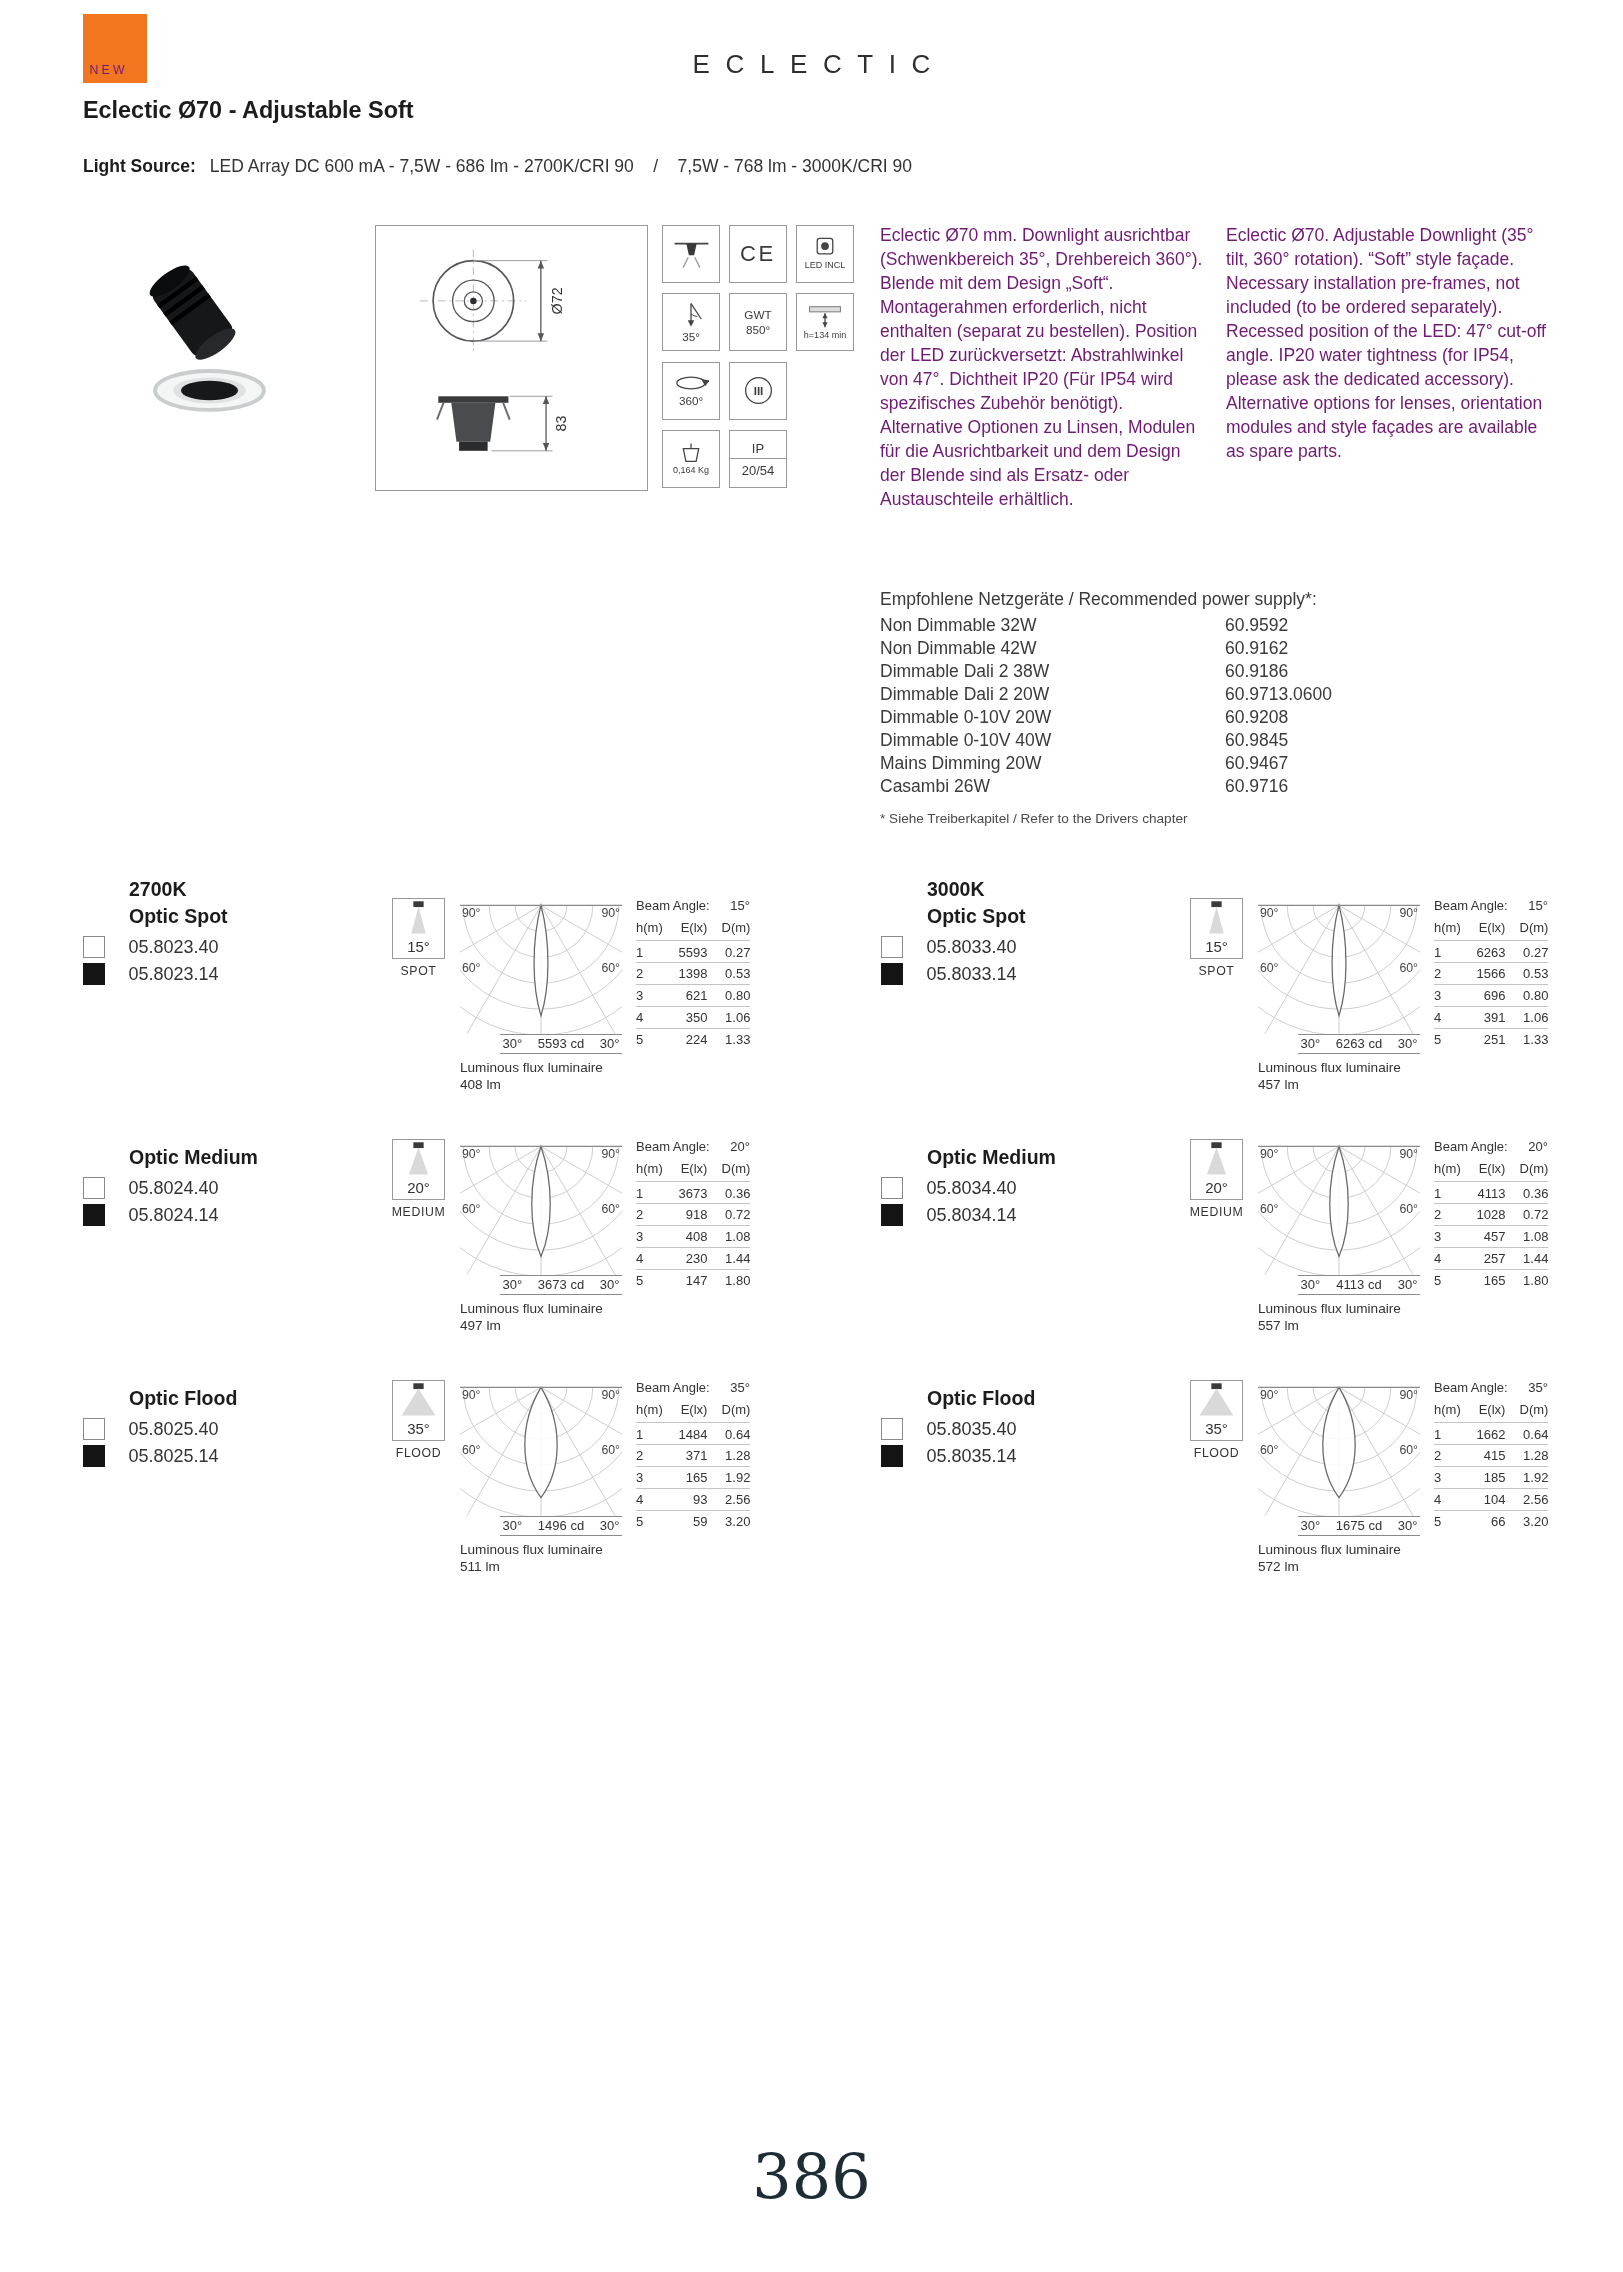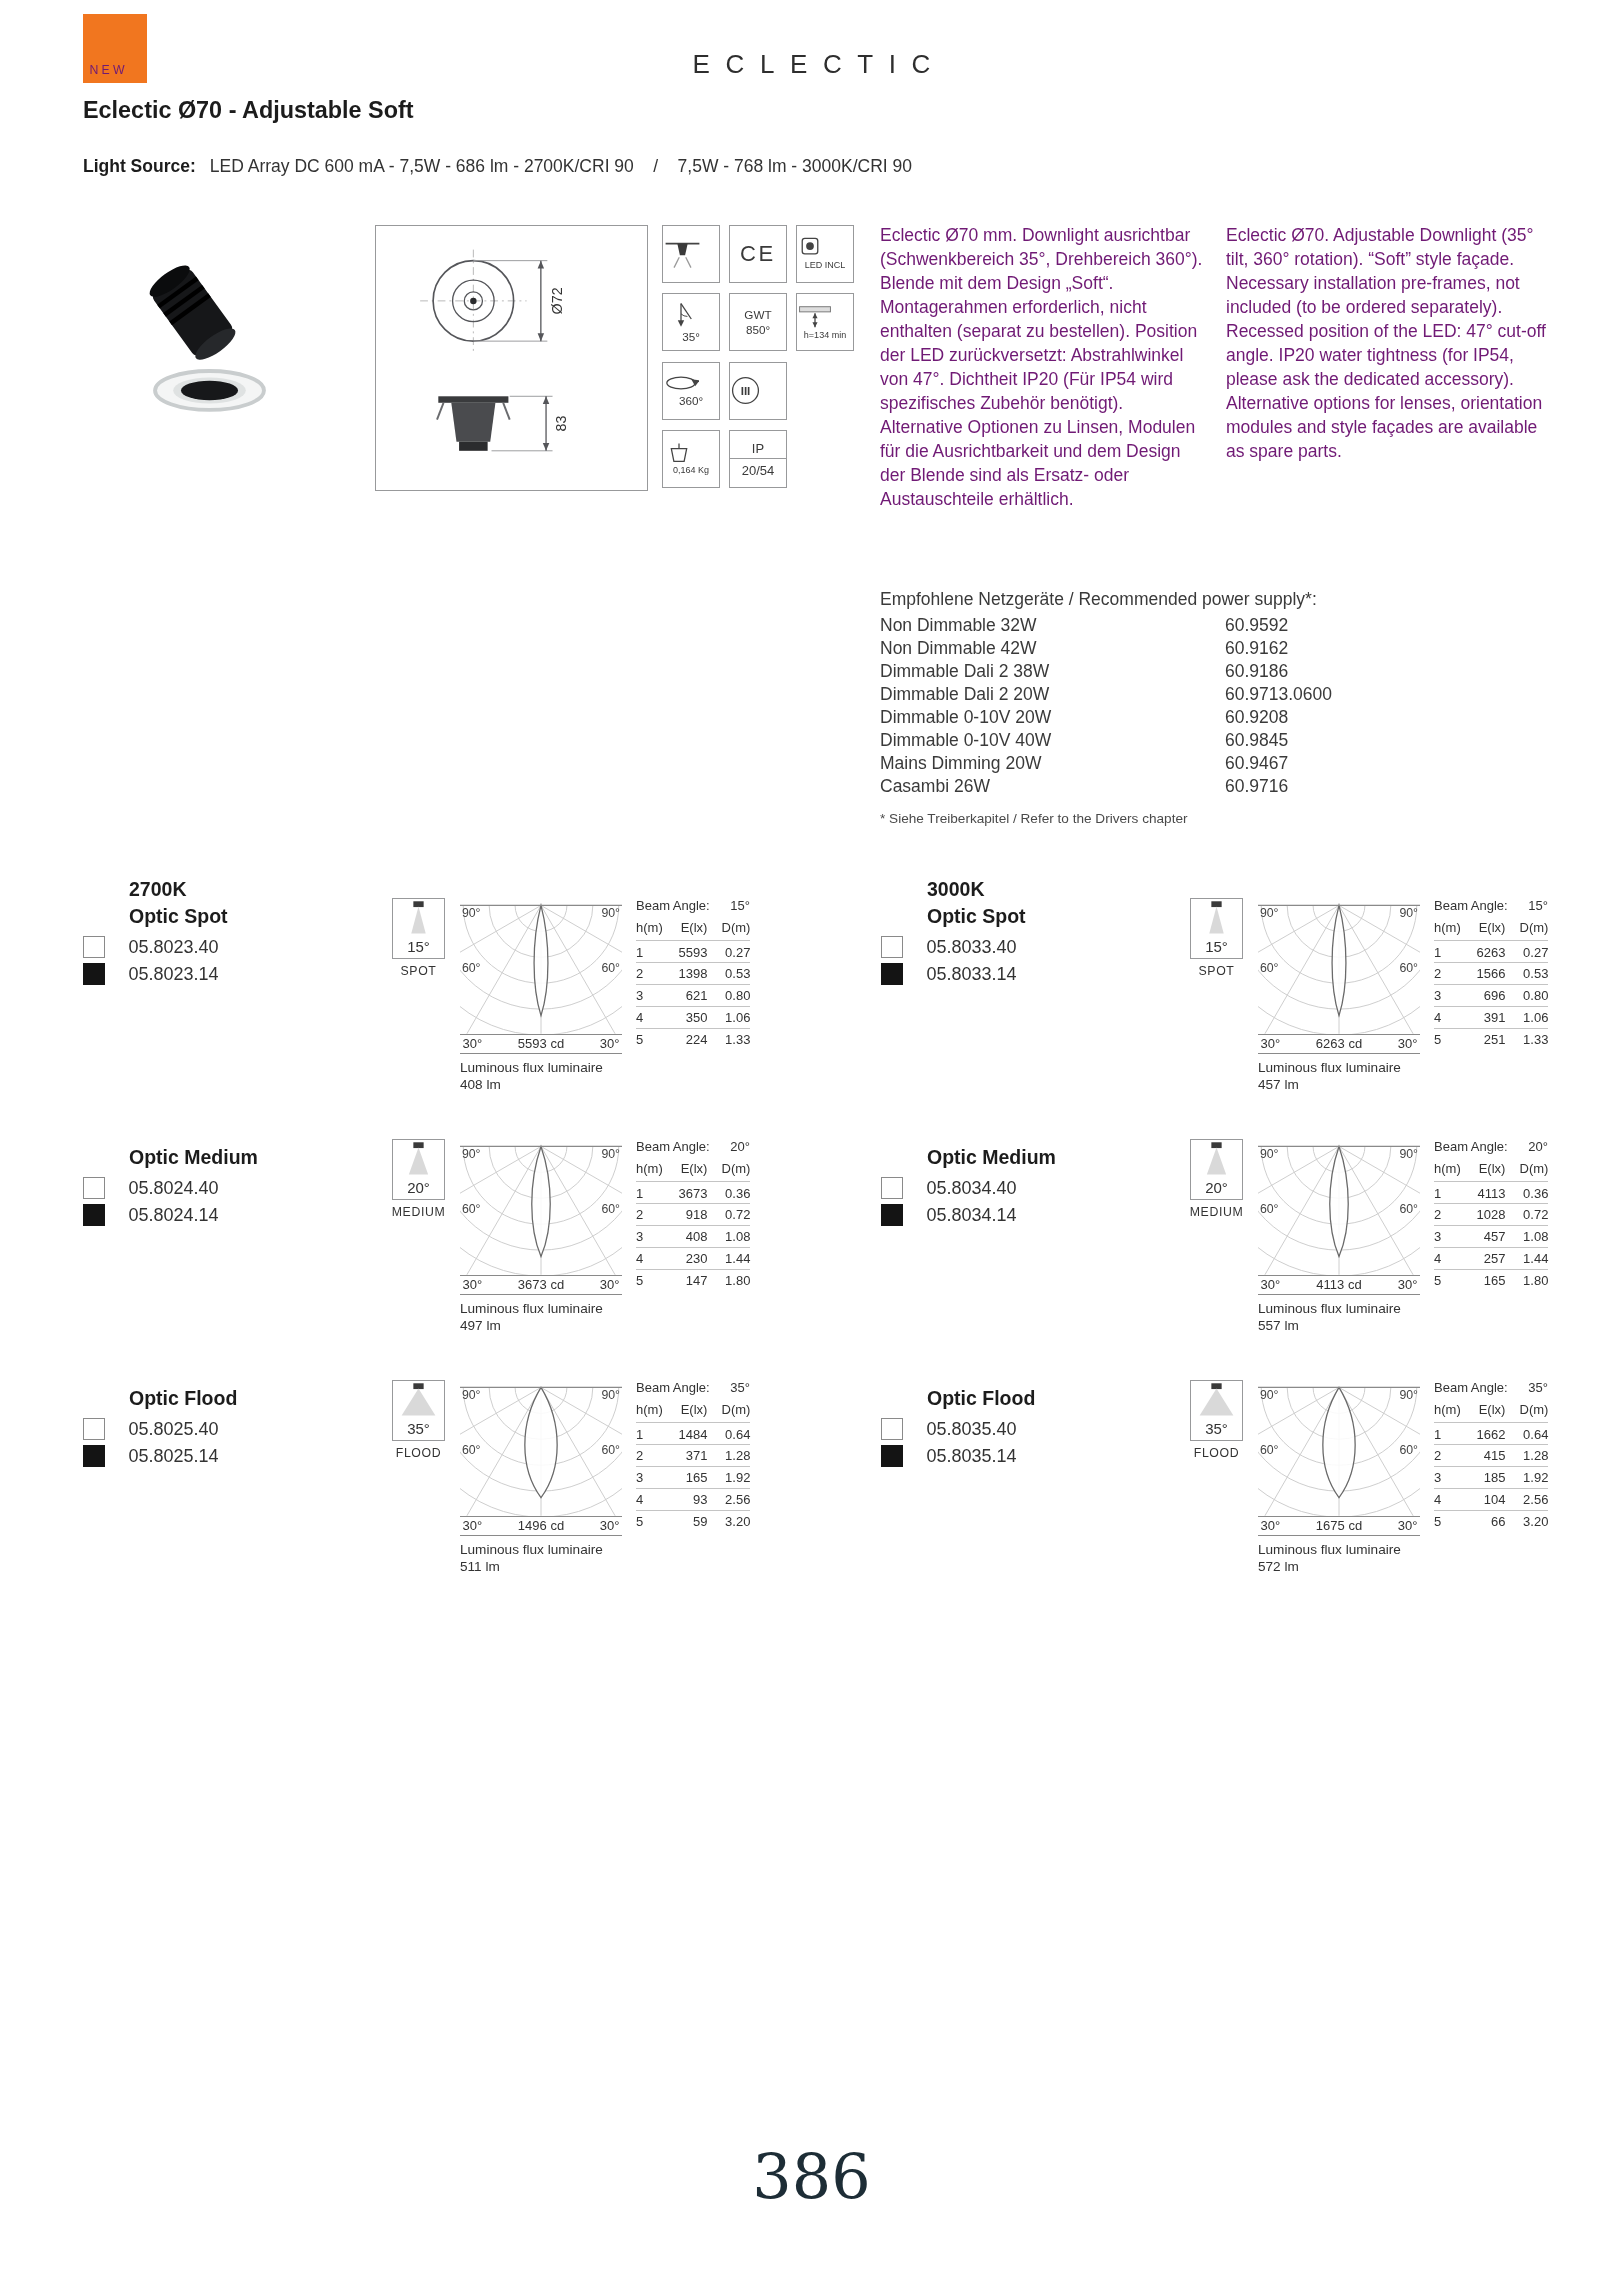--- a/index.html
+++ b/index.html
@@ -20,21 +20,21 @@
   .light-source b { margin-right:14px; color:#1c1c1c; }
   .ls-text { white-space:pre-wrap; }
 
   .photo { position:absolute; left:122px; top:258px; }
 
   .draw-box { position:absolute; left:375px; top:225px; width:273px; height:266px; border:1.3px solid #98999b; }
 
   .icon-grid { position:absolute; left:662px; top:225px; display:grid;
                grid-template-columns:repeat(3, 58px); grid-auto-rows:58px; gap:10.4px 9px; }
   .icon-box { width:58px; height:58px; border:1.3px solid #98999b; display:flex; flex-direction:column;
-              justify-content:center; gap:1.9px; text-align:center; color:#3a3a3a; }
+              align-items:center; justify-content:center; gap:1.9px; text-align:center; color:#3a3a3a; }
   .icon-label { font-size:11.7px; line-height:13px; }
   .icon-label.sm { font-size:9px; line-height:9.7px; }
   .ce-mark { font-size:22px; letter-spacing:2.6px; }
   .ip-top { font-size:13px; border-bottom:1.3px solid #98999b; width:100%; padding-bottom:2.6px; }
   .ip-bot { font-size:13px; padding-top:1.3px; }
 
   .desc { position:absolute; top:223px; font-size:17.5px; line-height:24px; color:#701a75; }
   .desc-de { left:880px; width:328px; }
   .desc-en { left:1226px; width:331px; }
 
@@ -58,21 +58,21 @@
   .optic-box svg { display:block; margin:1.3px auto 0; }
   .optic-degree { position:absolute; bottom:2.6px; width:100%; text-align:center; font-size:15px; color:#333; }
   .optic-type { position:absolute; left:386px; top:86px; width:65px; text-align:center;
                 font-size:12.3px; letter-spacing:0.6px; color:#333; }
 
   .polar-wrap { position:absolute; left:460px; top:22px; width:162px; }
   .polar { display:block; }
   .ptx { font-size:19px; fill:#444; font-family:"Liberation Sans", sans-serif; }
   .cd-strip { display:flex; justify-content:space-between; align-items:center;
               border-top:1.3px solid #8a8a8a; border-bottom:1.3px solid #8a8a8a;
-              font-size:13px; padding:1.3px 2.6px; color:#333; }
+              font-size:13px; padding:1.3px 2.6px; color:#333;margin-left:40px; }
   .flux { margin-top:5.2px; font-size:13.6px; line-height:17.5px; color:#333; }
 
   .beam-table { position:absolute; left:636px; top:19.5px; width:114px; font-size:13px; color:#333; }
   .ba-row { display:flex; justify-content:space-between; margin-bottom:6.5px; }
   .bt-grid { display:grid; grid-template-columns:23.4px 48px 43px; }
   .bt-h { padding:1.3px 0 5.2px; }
   .r { text-align:right; }
   .bt-c { border-top:1.3px solid #c4c4c4; padding:3.2px 0 2.6px; }
 
   .page-num { position:absolute; top:2140px; left:0; width:100%; text-align:center;

